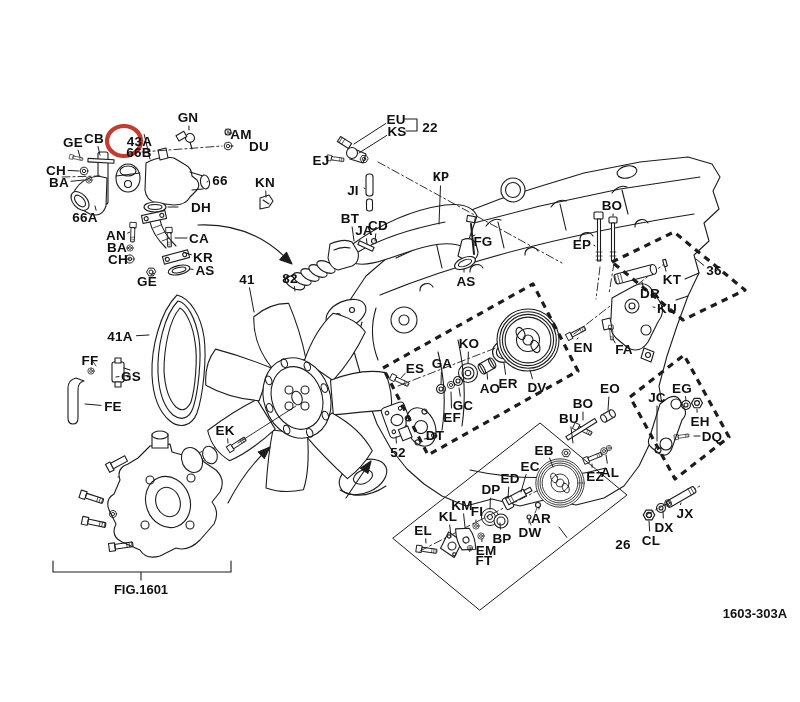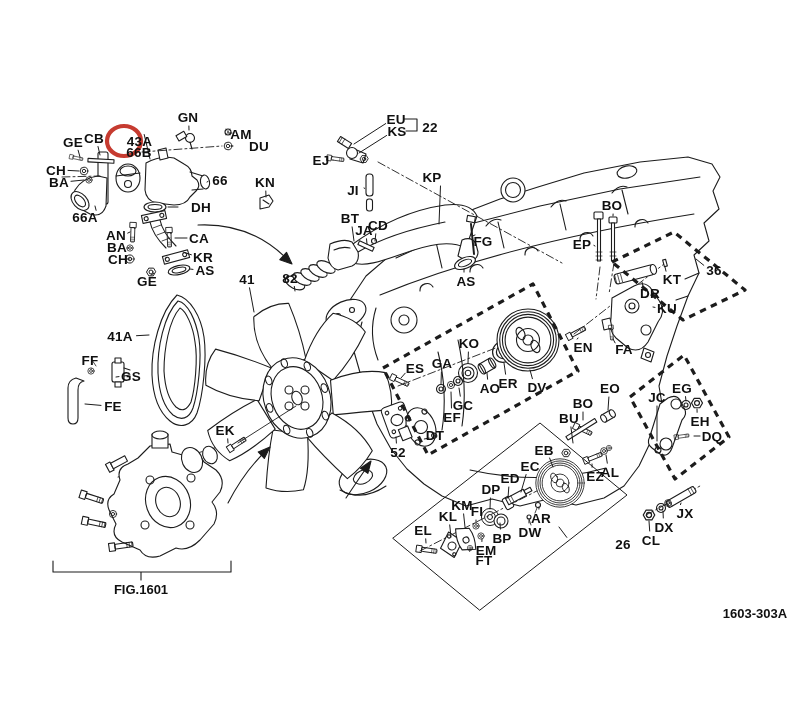--- a/index.html
+++ b/index.html
@@ -520,21 +520,21 @@
     <div class="lbl" style="left: 120px; top: 336px;">41A</div>
     <div class="lbl" style="left: 90px; top: 360px;">FF</div>
     <div class="lbl" style="left: 131px; top: 376px;">GS</div>
     <div class="lbl" style="left: 113px; top: 406px;">FE</div>
     <div class="lbl" style="left: 225px; top: 430px;">EK</div>
     <div class="lbl" style="left: 396px; top: 119px;">EU</div>
     <div class="lbl" style="left: 397px; top: 131px;">KS</div>
     <div class="lbl" style="left: 430px; top: 127px;">22</div>
     <div class="lbl" style="left: 321px; top: 160px;">EJ</div>
     <div class="lbl" style="left: 353px; top: 190px;">JI</div>
-    <div class="lbl" style="left: 432px; top: 177px;">KP</div>
+    <div class="lbl" style="left: 441px; top: 177px; font-family: Liberation Mono, monospace;">KP</div>
     <div class="lbl" style="left: 350px; top: 218px;">BT</div>
     <div class="lbl" style="left: 364px; top: 230px;">JA</div>
     <div class="lbl" style="left: 378px; top: 225px;">CD</div>
     <div class="lbl" style="left: 483px; top: 241px;">FG</div>
     <div class="lbl" style="left: 466px; top: 281px;">AS</div>
     <div class="lbl" style="left: 612px; top: 205px;">BO</div>
     <div class="lbl" style="left: 582px; top: 244px;">EP</div>
     <div class="lbl" style="left: 672px; top: 279px;">KT</div>
     <div class="lbl" style="left: 650px; top: 293px;">DR</div>
     <div class="lbl" style="left: 667px; top: 308px;">KU</div>

